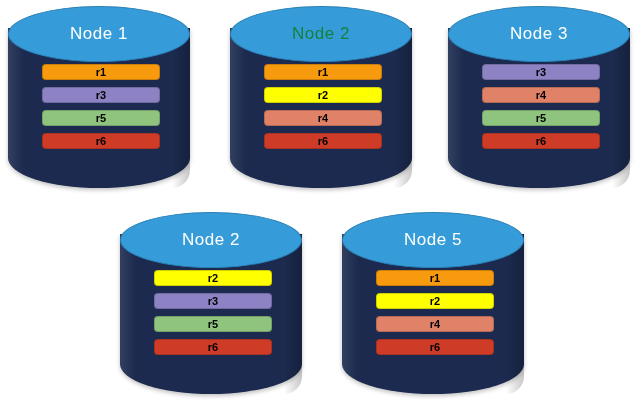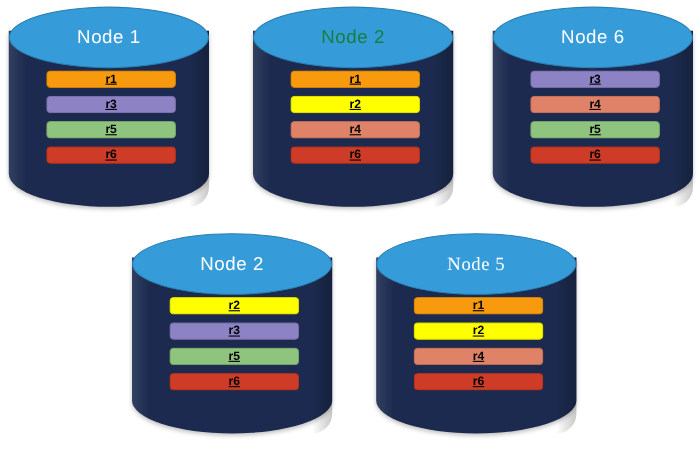--- a/index.html
+++ b/index.html
@@ -95,21 +95,20 @@
     white-space: nowrap;
   }
 
   
   .replica-list {
     position: absolute;
     left: 34px;
     top: 58px;
     width: 118px;
     z-index: 5;
-    text-decoration: underline;
   }
 
   .replica {
     position: relative;
     height: 16px;
     margin-bottom: 7px;
     border-radius: 4px;
     border: 1px solid rgba(0,0,0,0.18);
     box-sizing: border-box;
     display: flex;
@@ -144,21 +143,21 @@
       <div class="replica-list">
         <div class="replica" style="background: rgb(248, 154, 14);">r1</div>
         <div class="replica" style="background: rgb(255, 255, 0);">r2</div>
         <div class="replica" style="background: rgb(224, 130, 104);">r4</div>
         <div class="replica" style="background: rgb(206, 60, 39);">r6</div>
       </div>
     </div>
     <div class="node" style="left: 448px; top: 6px;">
       <div class="node-body" style="background: rgb(27, 42, 78);"></div>
       <div class="node-top" style="background: rgb(53, 156, 217);"></div>
-      <div class="node-title" style="color: rgb(255, 255, 255);">Node  6</div>
+      <div class="node-title" style="color: rgb(255, 255, 255);">Node  3</div>
       <div class="replica-list">
         <div class="replica" style="background: rgb(141, 130, 196);">r3</div>
         <div class="replica" style="background: rgb(224, 130, 104);">r4</div>
         <div class="replica" style="background: rgb(143, 196, 126);">r5</div>
         <div class="replica" style="background: rgb(206, 60, 39);">r6</div>
       </div>
     </div>
     <div class="node" style="left: 120px; top: 212px;">
       <div class="node-body" style="background: rgb(27, 42, 78);"></div>
       <div class="node-top" style="background: rgb(53, 156, 217);"></div>
@@ -166,21 +165,21 @@
       <div class="replica-list">
         <div class="replica" style="background: rgb(255, 255, 0);">r2</div>
         <div class="replica" style="background: rgb(141, 130, 196);">r3</div>
         <div class="replica" style="background: rgb(143, 196, 126);">r5</div>
         <div class="replica" style="background: rgb(206, 60, 39);">r6</div>
       </div>
     </div>
     <div class="node" style="left: 342px; top: 212px;">
       <div class="node-body" style="background: rgb(27, 42, 78);"></div>
       <div class="node-top" style="background: rgb(53, 156, 217);"></div>
-      <div class="node-title" style="color: rgb(255, 255, 255); font-family: Liberation Serif, serif;">Node  5</div>
+      <div class="node-title" style="color: rgb(255, 255, 255);">Node  5</div>
       <div class="replica-list">
         <div class="replica" style="background: rgb(248, 154, 14);">r1</div>
         <div class="replica" style="background: rgb(255, 255, 0);">r2</div>
         <div class="replica" style="background: rgb(224, 130, 104);">r4</div>
         <div class="replica" style="background: rgb(206, 60, 39);">r6</div>
       </div>
     </div>
   </div>
 
 </body></html>

